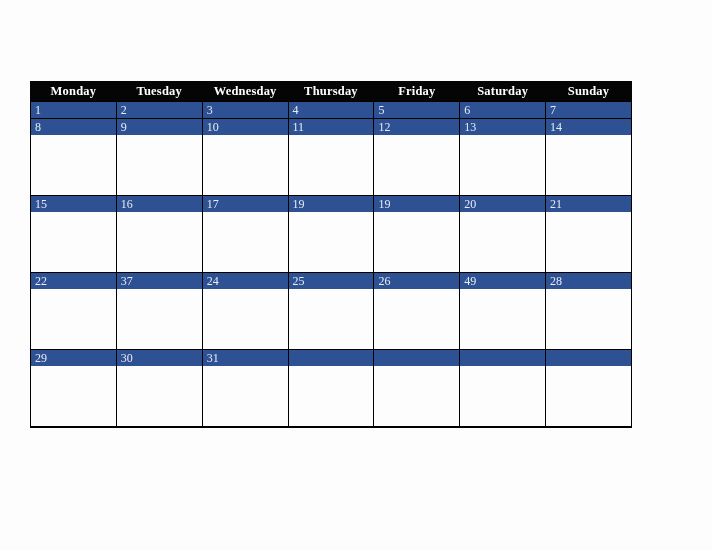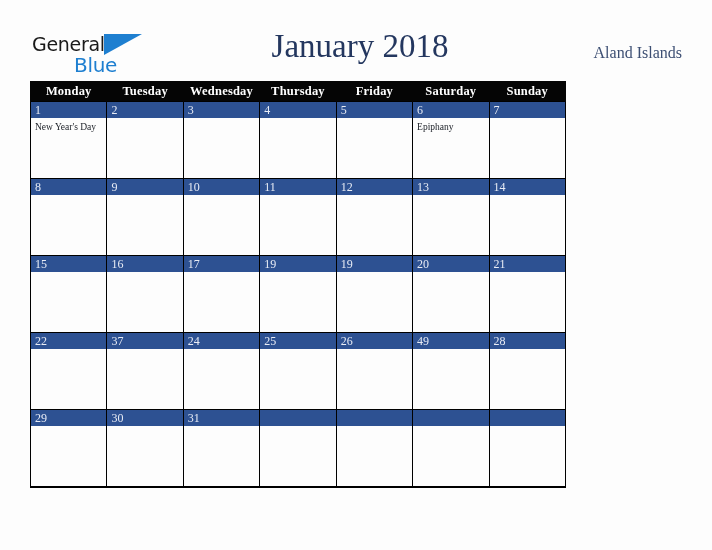--- a/index.html
+++ b/index.html
@@ -90,21 +90,21 @@
     font-size: 16px;
     color: #3d4f73;
     white-space: nowrap;
   }
 
   
   .cal {
     position: absolute;
     left: 30px;
     top: 81px;
-    width: 536px;
+    width: 602px;
     border-collapse: collapse;
     table-layout: fixed;
   }
   .cal th, .cal td {
     padding: 0;
     margin: 0;
   }
 
   .dow {
     background: #050505;
@@ -158,33 +158,20 @@
 
   tr.week.last .body-cell {
     border-bottom: 2px solid #000000;
   }
 </style>
 </head>
 <body>
 
 <div class="page">
 
-  <div class="header">
-
-    <div class="logo">
-      <span class="logo-row1">General</span>
-      <span class="logo-tri"></span>
-      <span class="logo-row2">Blue</span>
-    </div>
-
-    <div class="title">January 2018</div>
-
-    <div class="region">Aland Islands</div>
-
-  </div>
 
   <table class="cal">
     <thead>
       <tr>
         <th class="dow">Monday</th>
         <th class="dow">Tuesday</th>
         <th class="dow">Wednesday</th>
         <th class="dow">Thursday</th>
         <th class="dow">Friday</th>
         <th class="dow">Saturday</th>
@@ -209,43 +196,20 @@
         <td class="datebar">
             <span class="num">5</span>
           </td>
         <td class="datebar">
             <span class="num">6</span>
           </td>
         <td class="datebar">
             <span class="num">7</span>
           </td>
       </tr>
-      <tr class="week">
-        <td class="body-cell">
-            <span class="ev">New Year's Day</span>
-          </td>
-        <td class="body-cell">
-            <span class="ev"></span>
-          </td>
-        <td class="body-cell">
-            <span class="ev"></span>
-          </td>
-        <td class="body-cell">
-            <span class="ev"></span>
-          </td>
-        <td class="body-cell">
-            <span class="ev"></span>
-          </td>
-        <td class="body-cell">
-            <span class="ev">Epiphany</span>
-          </td>
-        <td class="body-cell">
-            <span class="ev"></span>
-          </td>
-      </tr>
 
       <tr class="datebar-row">
         <td class="datebar">
             <span class="num">8</span>
           </td>
         <td class="datebar">
             <span class="num">9</span>
           </td>
         <td class="datebar">
             <span class="num">10</span>

